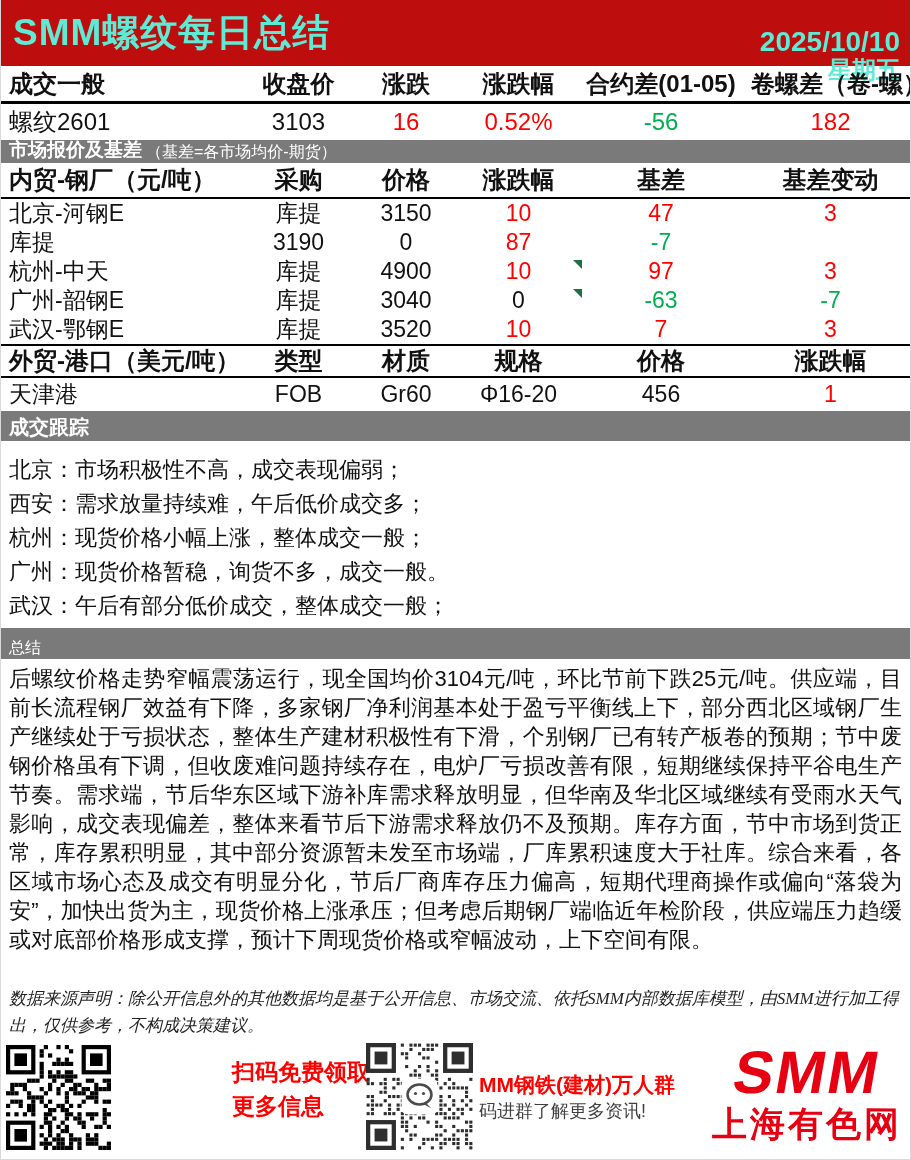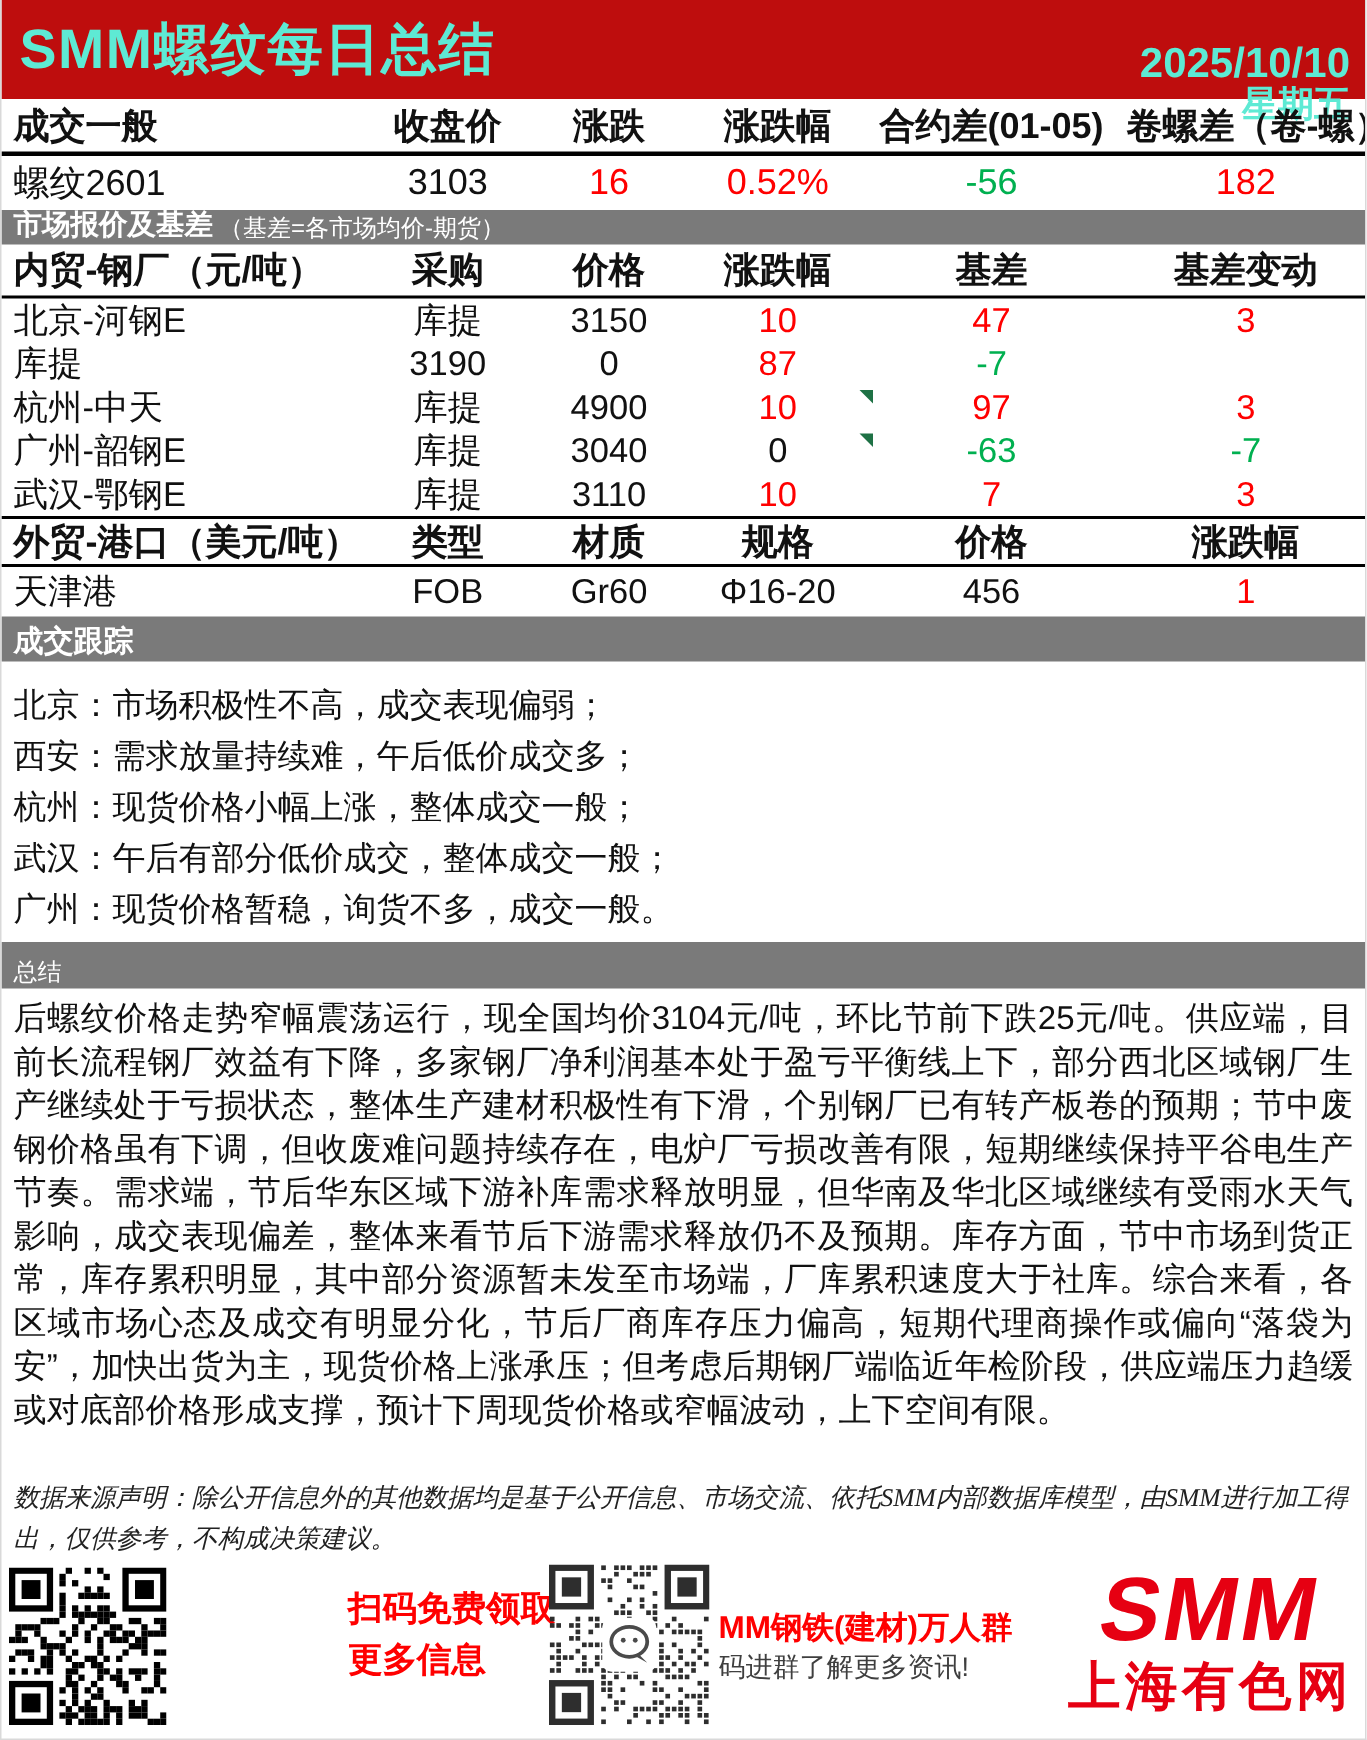--- a/index.html
+++ b/index.html
@@ -135,21 +135,21 @@
     <div>广州-韶钢E</div>
     <div>库提</div>
     <div>3040</div>
     <div>0</div>
     <div class="green cell-flag"><span class="flag"></span><span>-63</span></div>
     <div class="green">-7</div>
   </div>
   <div class="grid t2-row">
     <div>武汉-鄂钢E</div>
     <div>库提</div>
-    <div>3110</div>
+    <div>3520</div>
     <div class="red">10</div>
     <div class="red">7</div>
     <div class="red">3</div>
   </div>
 
   <div class="grid t3-head">
     <div>外贸-港口（美元/吨）</div>
     <div>类型</div>
     <div>材质</div>
     <div>规格</div>
@@ -165,22 +165,22 @@
     <div class="red">1</div>
   </div>
 
   <div class="bar bar-lg">
     <span class="bar-title">成交跟踪</span>
   </div>
   <div class="notes">
     <div class="line">北京：市场积极性不高，成交表现偏弱；</div>
     <div class="line">西安：需求放量持续难，午后低价成交多；</div>
     <div class="line">杭州：现货价格小幅上涨，整体成交一般；</div>
+    <div class="line">广州：现货价格暂稳，询货不多，成交一般。</div>
     <div class="line">武汉：午后有部分低价成交，整体成交一般；</div>
-    <div class="line">广州：现货价格暂稳，询货不多，成交一般。</div>
   </div>
 
   <div class="bar bar-summary">
     <span class="bar-title">总结</span>
   </div>
   <div class="summary">后螺纹价格走势窄幅震荡运行，现全国均价3104元/吨，环比节前下跌25元/吨。供应端，目前长流程钢厂效益有下降，多家钢厂净利润基本处于盈亏平衡线上下，部分西北区域钢厂生产继续处于亏损状态，整体生产建材积极性有下滑，个别钢厂已有转产板卷的预期；节中废钢价格虽有下调，但收废难问题持续存在，电炉厂亏损改善有限，短期继续保持平谷电生产节奏。需求端，节后华东区域下游补库需求释放明显，但华南及华北区域继续有受雨水天气影响，成交表现偏差，整体来看节后下游需求释放仍不及预期。库存方面，节中市场到货正常，库存累积明显，其中部分资源暂未发至市场端，厂库累积速度大于社库。综合来看，各区域市场心态及成交有明显分化，节后厂商库存压力偏高，短期代理商操作或偏向“落袋为安”，加快出货为主，现货价格上涨承压；但考虑后期钢厂端临近年检阶段，供应端压力趋缓或对底部价格形成支撑，预计下周现货价格或窄幅波动，上下空间有限。</div>
 
   <div class="disclaimer">数据来源声明：除公开信息外的其他数据均是基于公开信息、市场交流、依托SMM内部数据库模型，由SMM进行加工得出，仅供参考，不构成决策建议。</div>
 
   <div class="footer">

